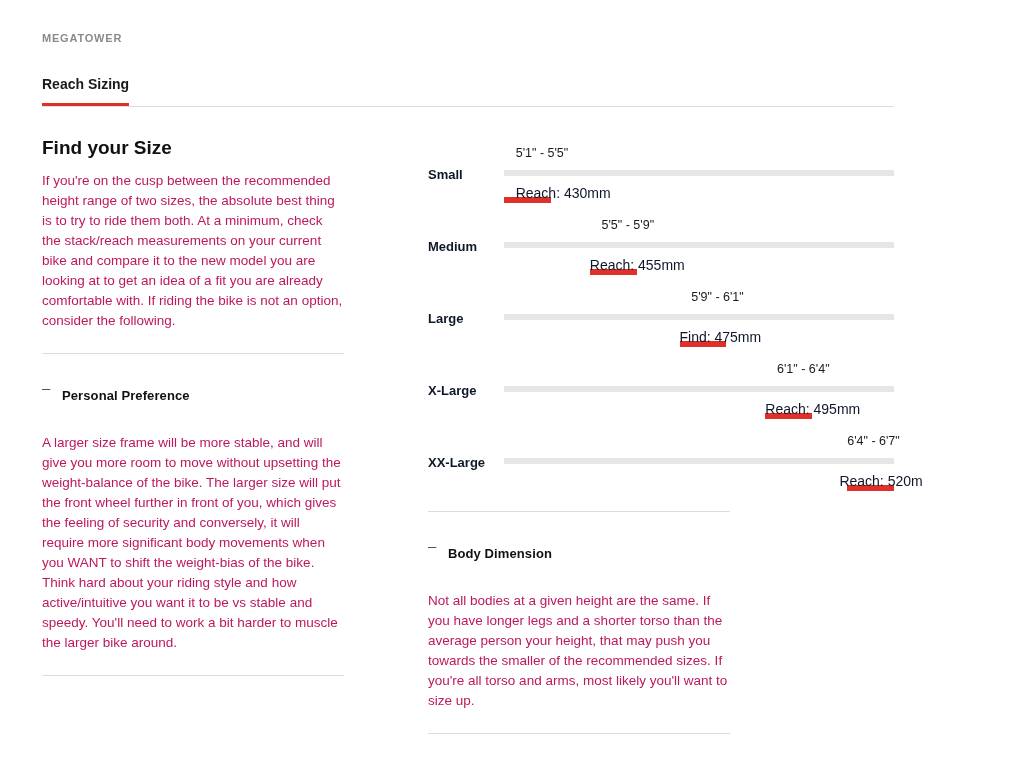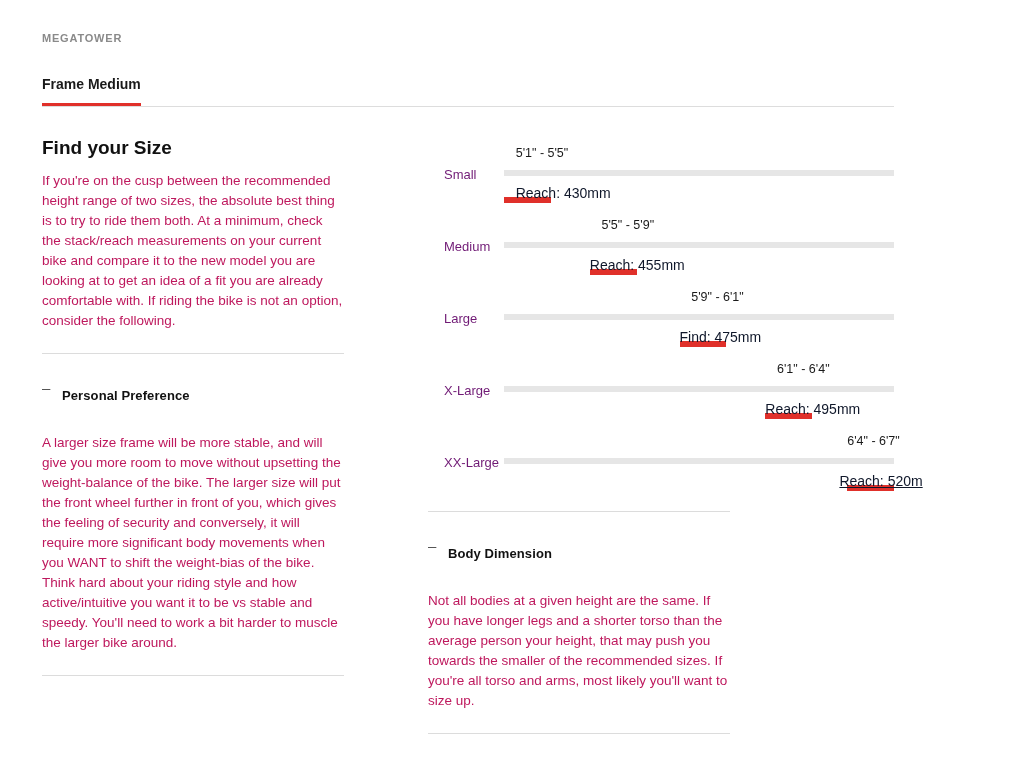--- a/index.html
+++ b/index.html
@@ -102,25 +102,25 @@
   .acc-body { margin-top: 30px; }
 
   
   .size-chart { padding-top: 6px; }
   .size-row {
     position: relative;
     height: 72px;
   }
   .size-label {
     position: absolute;
-    left: 16px;
+    left: 0;
     top: 24px;
     font-size: 13px;
-    font-weight: normal;
-    color: #701a75;
+    font-weight: bold;
+    color: #0f172a;
     white-space: nowrap;
   }
   .track {
     position: absolute;
     left: 76px;
     right: 0;
     top: 27px;
     height: 6px;
     background: #e6e6e6;
   }
@@ -153,21 +153,21 @@
   }
 </style>
 </head>
 <body>
 
 <div class="page">
 
   <div class="eyebrow">MEGATOWER</div>
 
   <div class="tabbar">
-    <div class="tab active">Frame Medium</div>
+    <div class="tab active">Reach Sizing</div>
   </div>
 
   <div class="body">
 
     <div class="col-left">
       <h2 class="section-title">Find your Size</h2>
       <p class="copy">If you're on the cusp between the recommended height range of two sizes, the absolute best thing is to try to ride them both. At a minimum, check the stack/reach measurements on your current bike and compare it to the new model you are looking at to get an idea of a fit you are already comfortable with. If riding the bike is not an option, consider the following.</p>
 
       <hr class="rule">
 
@@ -219,21 +219,21 @@
             <div class="range-text" style="left:70%; top:-24px;">6'1" - 6'4"</div>
             <div class="reach-text" style="left:67%; top:15px;">Reach: 495mm</div>
           </div>
         </div>
 
         <div class="size-row">
           <div class="size-label">XX-Large</div>
           <div class="track">
             <div class="bar" style="left:88%; width:12%;"></div>
             <div class="range-text" style="left:88%; top:-24px;">6'4" - 6'7"</div>
-            <div class="reach-text" style="left:86%; top:15px;text-decoration:underline;">Reach: 520m</div>
+            <div class="reach-text" style="left:86%; top:15px;">Reach: 520m</div>
           </div>
         </div>
 
       </div>
 
       <hr class="chart-rule">
 
       <div class="accordion">
         <span class="acc-sign">–</span>
         <span class="acc-label">Body Dimension</span>

